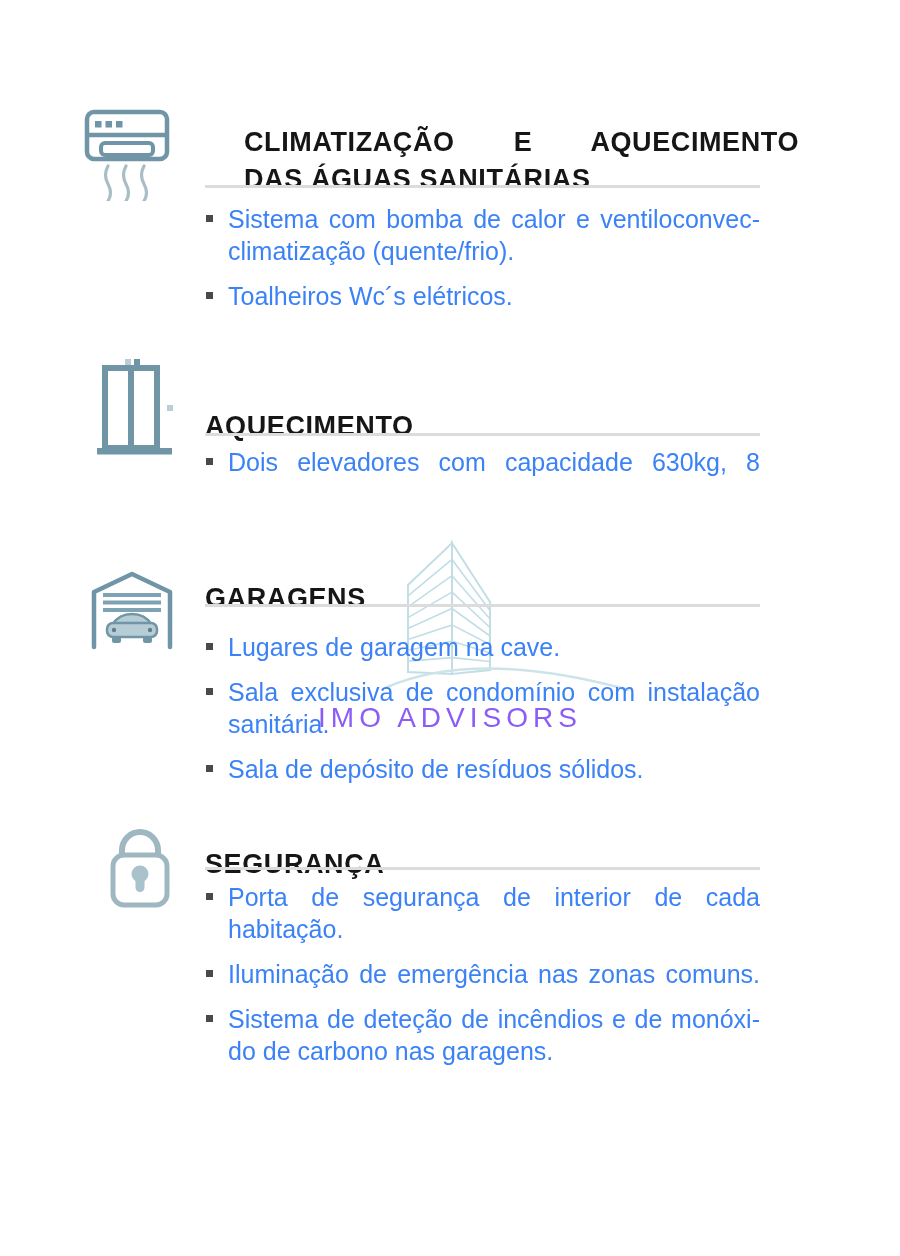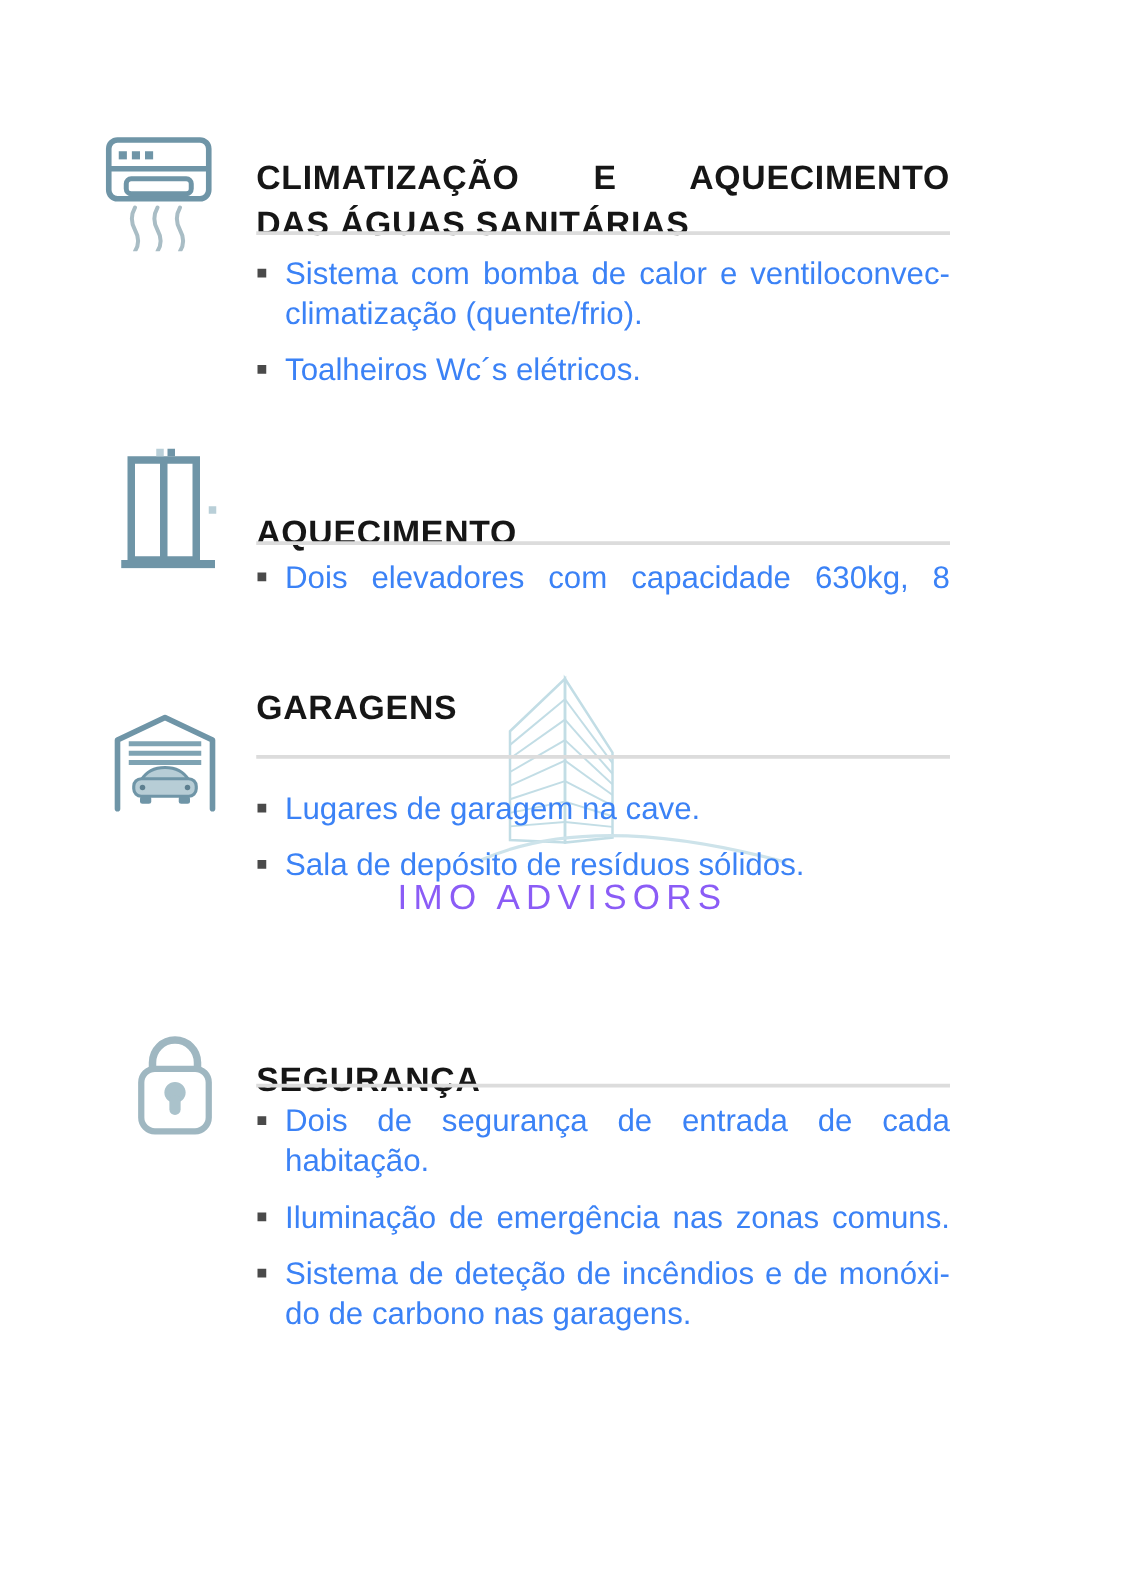--- a/index.html
+++ b/index.html
@@ -30,31 +30,31 @@
   .bullet {
     position:relative; padding-left:23px; margin:0 0 13px 0;
     font-size:25px; line-height:32px; color:#3b82f6;
   }
   .marker { position:absolute; left:1px; top:12px; width:7px; height:7px; background:#4a4a4a; }
   .line { white-space:nowrap; }
   .line.j { white-space:normal; text-align:justify; text-align-last:justify; }
 
   
   #s1-icon { left:82px;  top:106px; }
-  #s1-title { top:102px; }
+  #s1-title { top:102px;margin-left:39px; }
   #s1-div { top:185px; }
   #s1-bullets { top:203px; }
 
   #s2-icon { left:92px;  top:350px; }
   #s2-title { top:386px; }
   #s2-div { top:433px; }
   #s2-bullets { top:446px; }
 
   #s3-icon { left:88px;  top:562px; }
-  #s3-title { top:526px; }
+  #s3-title { top:558px; }
   #s3-div { top:604px; }
   #s3-bullets { top:613px;margin-top:18px; }
 
   #s4-icon { left:105px; top:820px; }
   #s4-title { top:824px; }
   #s4-div { top:867px; }
   #s4-bullets { top:881px; }
 </style>
 </head>
 <body>
@@ -158,40 +158,45 @@
       <div class="tline">GARAGENS</div>
     </h2>
     <div id="s3-div" class="divider"></div>
     <ul id="s3-bullets" class="bullets">
       <li class="bullet">
         <span class="marker"></span>
         <div class="line">Lugares de garagem na cave.</div>
       </li>
       <li class="bullet">
         <span class="marker"></span>
+        <div class="line j">Sala exclusiva de condomínio com instalação</div>
+        <div class="line">sanitária.</div>
+      </li>
+      <li class="bullet">
+        <span class="marker"></span>
         <div class="line">Sala de depósito de resíduos sólidos.</div>
       </li>
     </ul>
   </div>
 
   <div>
     <svg id="s4-icon" class="icon" width="68" height="88" viewBox="0 0 68 88" xmlns="http://www.w3.org/2000/svg">
       <path d="M17 35 v-5 a18 18 0 0 1 36 0 v5" fill="none" stroke="#9fb7c1" stroke-width="6"></path>
       <rect x="8" y="35" width="54" height="50" rx="11" fill="#ffffff" stroke="#9fb7c1" stroke-width="5"></rect>
       <circle cx="35" cy="54" r="8.5" fill="#aac2cb"></circle>
       <rect x="30.5" y="56" width="9" height="16" rx="4.5" fill="#aac2cb"></rect>
     </svg>
     <h2 id="s4-title" class="title">
       <div class="tline">SEGURANÇA</div>
     </h2>
     <div id="s4-div" class="divider"></div>
     <ul id="s4-bullets" class="bullets">
       <li class="bullet">
         <span class="marker"></span>
-        <div class="line j">Dois de segurança de entrada de cada habitação.</div>
+        <div class="line j">Porta de segurança de interior de cada habitação.</div>
       </li>
       <li class="bullet">
         <span class="marker"></span>
         <div class="line j">Iluminação de emergência nas zonas comuns.</div>
       </li>
       <li class="bullet">
         <span class="marker"></span>
         <div class="line j">Sistema de deteção de incêndios e de monóxi-</div>
         <div class="line">do de carbono nas garagens.</div>
       </li>

